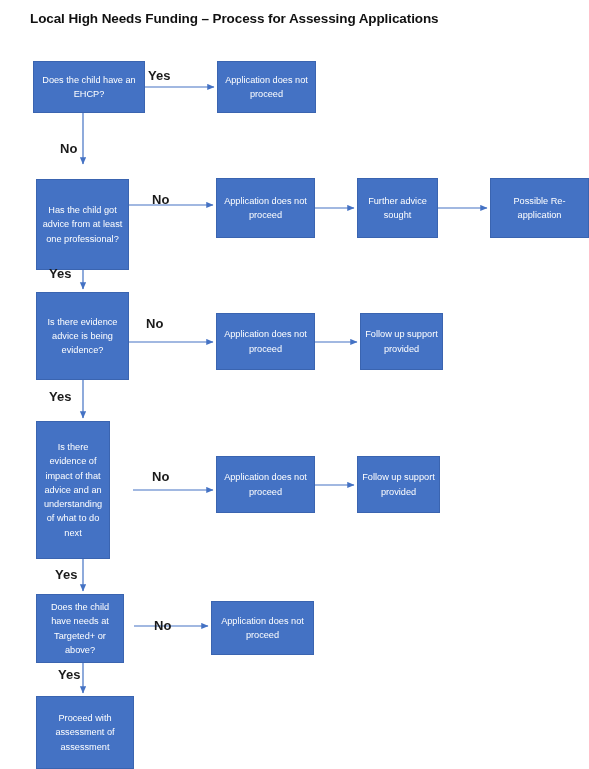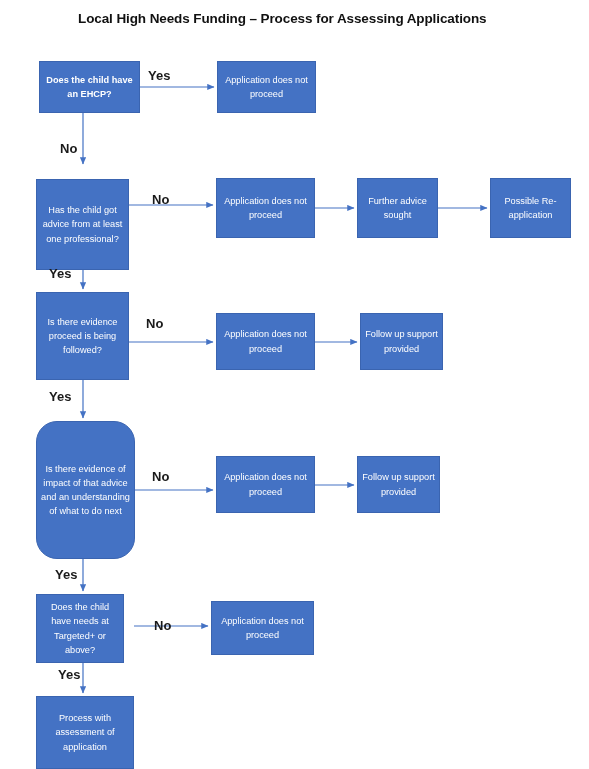--- a/index.html
+++ b/index.html
@@ -23,21 +23,20 @@
   }
   .title {
     position: absolute;
     left: 30px;
     top: 11px;
     font-size: 13.5px;
     font-weight: bold;
     color: #111111;
     letter-spacing: -0.1px;
     white-space: nowrap;
-    margin-left: 48px;
   }
   .node {
     position: absolute;
     box-sizing: border-box;
     background: #4472C4;
     border: 1px solid #3A64B0;
     color: #ffffff;
     font-size: 9.2px;
     line-height: 14.2px;
     text-align: center;
@@ -90,78 +89,78 @@
       <path d="M315,342 L357,342"></path>
       <path d="M83,380 L83,418"></path>
       <path d="M133,490 L213,490"></path>
       <path d="M315,485 L354,485"></path>
       <path d="M83,559 L83,591"></path>
       <path d="M134,626 L208,626"></path>
       <path d="M83,663 L83,693"></path>
     </g>
   </svg>
 
-  <div class="node" style="left:39px;top:61px;width:101px;height:52px;font-weight:bold;">
+  <div class="node" style="left:33px;top:61px;width:112px;height:52px;">
     <span>Does the child have an EHCP?</span>
   </div>
 
   <div class="node" style="left:217px;top:61px;width:99px;height:52px;">
     <span>Application does not proceed</span>
   </div>
 
   <div class="node" style="left:36px;top:179px;width:93px;height:91px;">
     <span>Has the child got advice from at least one professional?</span>
   </div>
 
   <div class="node" style="left:216px;top:178px;width:99px;height:60px;">
     <span>Application does not proceed</span>
   </div>
 
   <div class="node" style="left:357px;top:178px;width:81px;height:60px;">
     <span>Further advice sought</span>
   </div>
 
-  <div class="node" style="left:490px;top:178px;width:81px;height:60px;">
+  <div class="node" style="left:490px;top:178px;width:99px;height:60px;">
     <span>Possible Re-application</span>
   </div>
 
   <div class="node" style="left:36px;top:292px;width:93px;height:88px;">
-    <span>Is there evidence proceed is being followed?</span>
+    <span>Is there evidence advice is being evidence?</span>
   </div>
 
   <div class="node" style="left:216px;top:313px;width:99px;height:57px;">
     <span>Application does not proceed</span>
   </div>
 
   <div class="node" style="left:360px;top:313px;width:83px;height:57px;">
     <span>Follow up support provided</span>
   </div>
 
-  <div class="node" style="left:36px;top:421px;width:99px;height:138px;border-radius:21px;">
+  <div class="node" style="left:36px;top:421px;width:74px;height:138px;">
     <span>Is there evidence of impact of that advice and an understanding of what to do next</span>
   </div>
 
   <div class="node" style="left:216px;top:456px;width:99px;height:57px;">
     <span>Application does not proceed</span>
   </div>
 
   <div class="node" style="left:357px;top:456px;width:83px;height:57px;">
     <span>Follow up support provided</span>
   </div>
 
   <div class="node" style="left:36px;top:594px;width:88px;height:69px;">
     <span>Does the child have needs at Targeted+ or above?</span>
   </div>
 
   <div class="node" style="left:211px;top:601px;width:103px;height:54px;">
     <span>Application does not proceed</span>
   </div>
 
   <div class="node" style="left:36px;top:696px;width:98px;height:73px;">
-    <span>Process with assessment of application</span>
+    <span>Proceed with assessment of assessment</span>
   </div>
 
   <div class="edge-label" style="left:148px;top:68px;">Yes</div>
   <div class="edge-label" style="left:60px;top:141px;">No</div>
   <div class="edge-label" style="left:152px;top:192px;">No</div>
   <div class="edge-label" style="left:49px;top:266px;">Yes</div>
   <div class="edge-label" style="left:146px;top:316px;">No</div>
   <div class="edge-label" style="left:49px;top:389px;">Yes</div>
   <div class="edge-label" style="left:152px;top:469px;">No</div>
   <div class="edge-label" style="left:55px;top:567px;">Yes</div>

